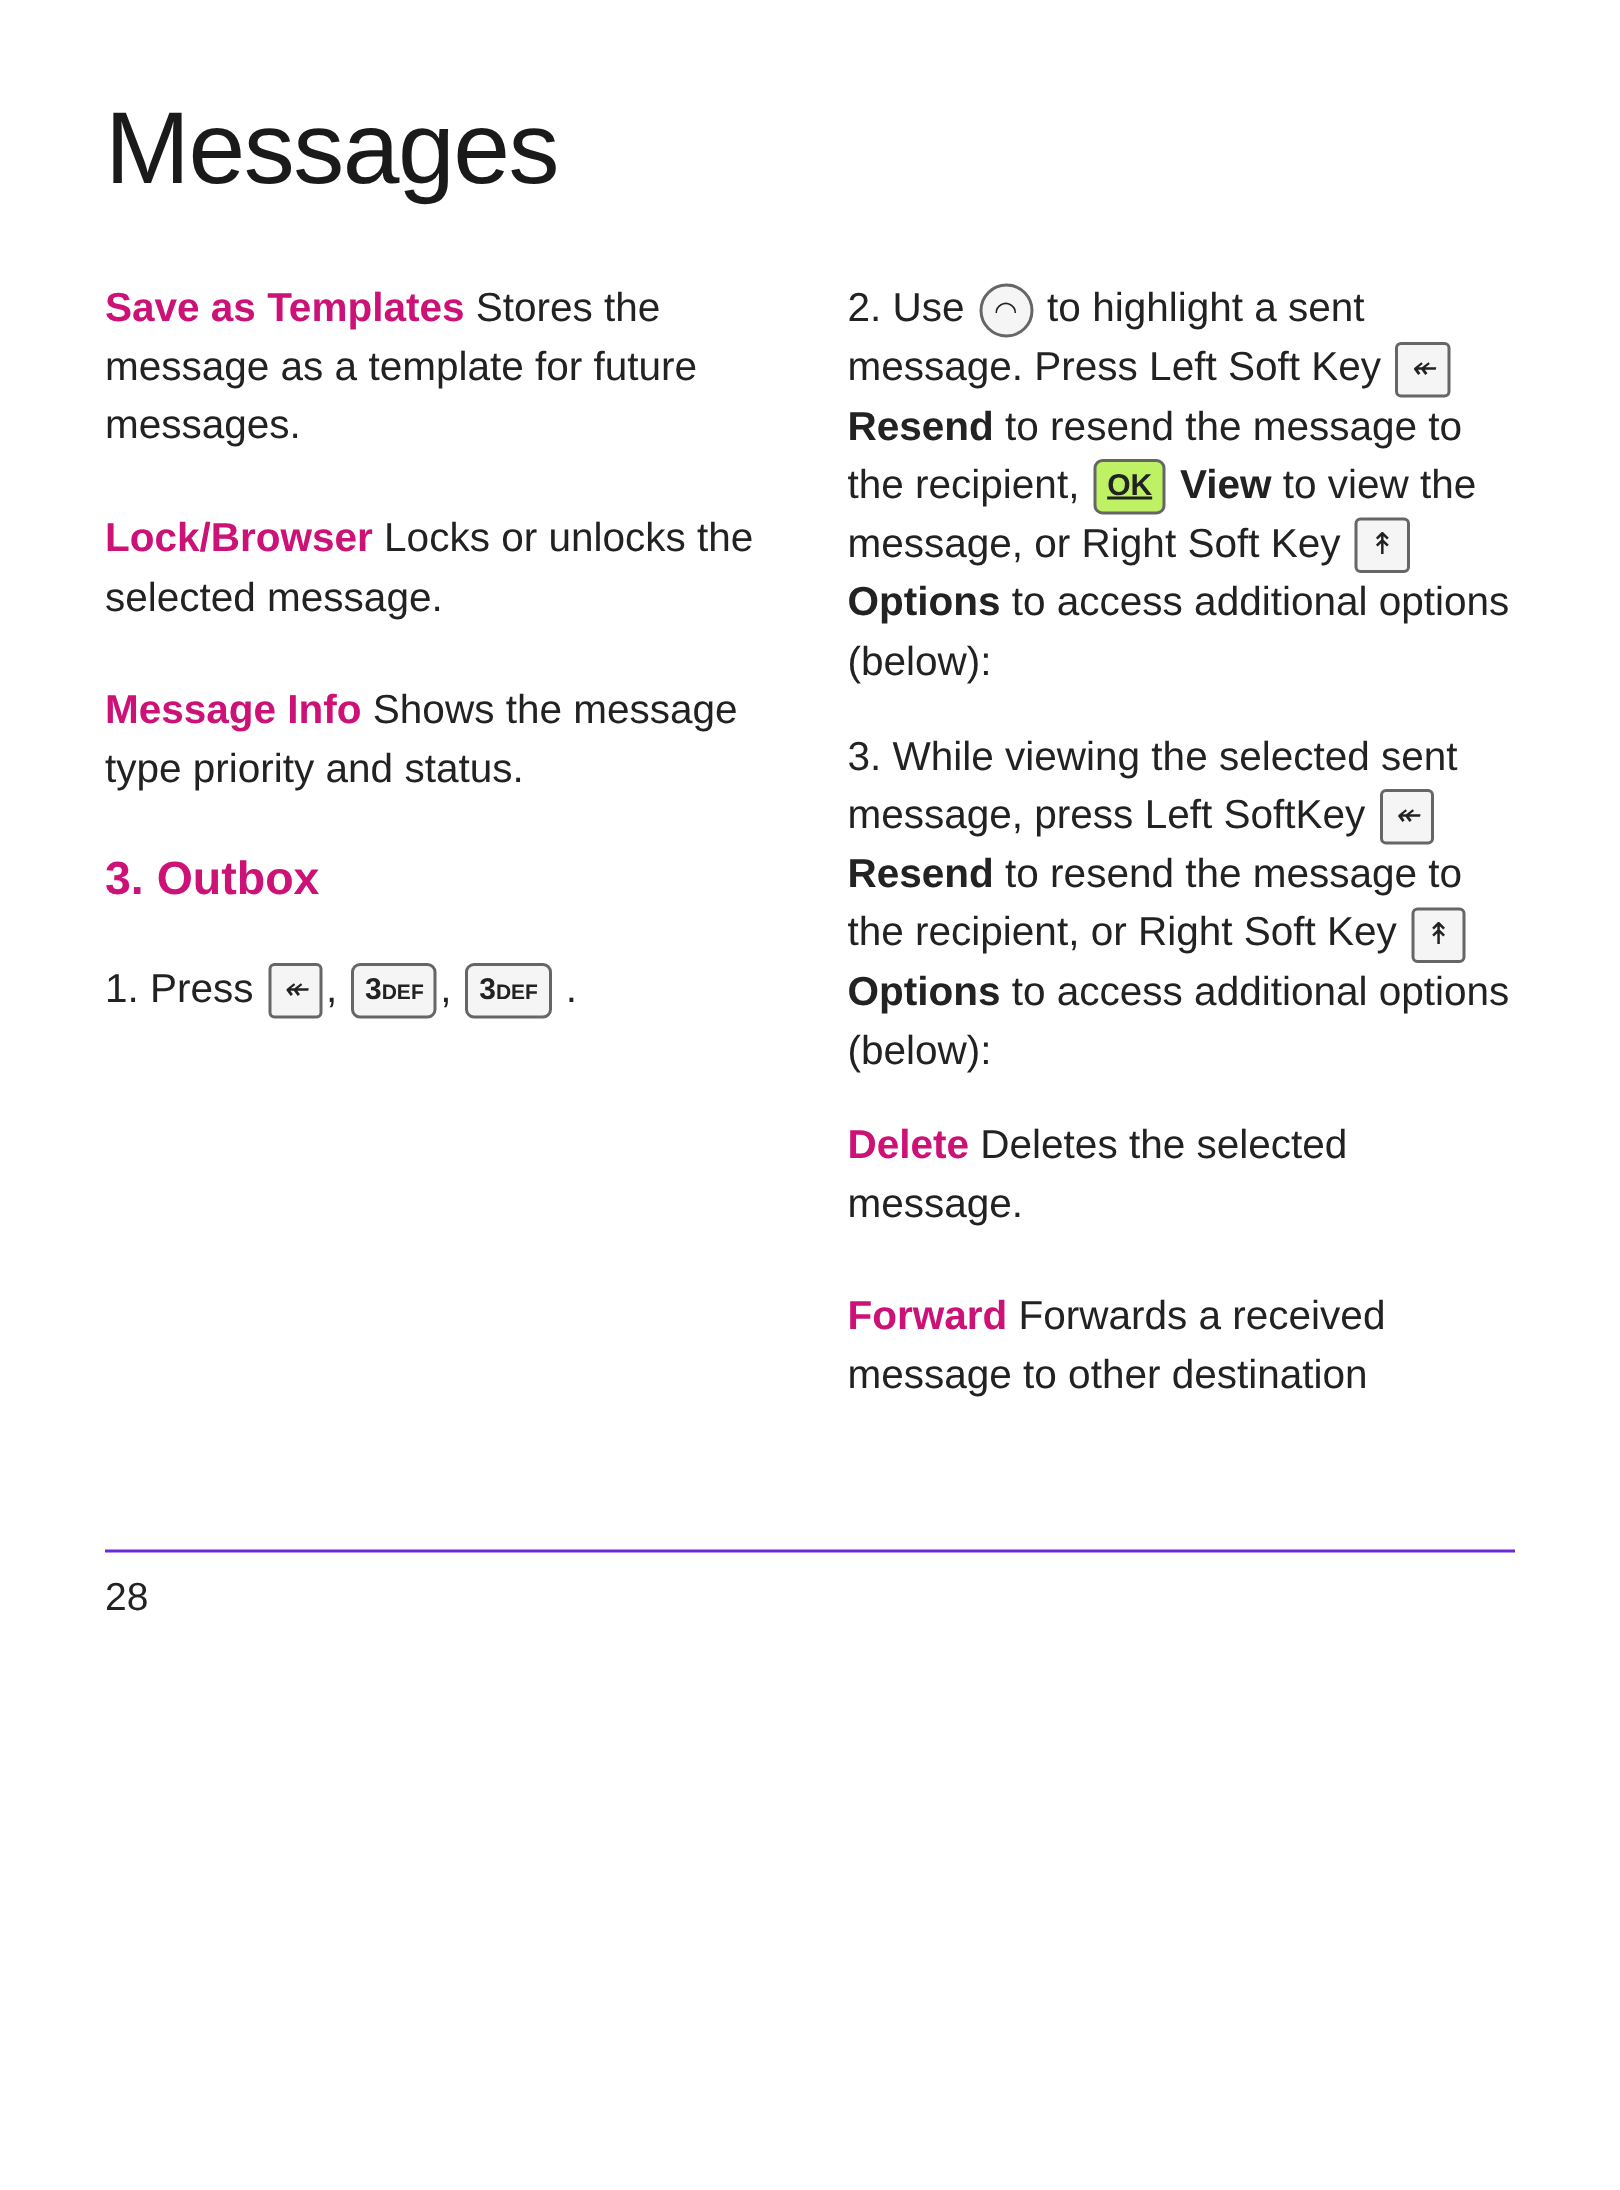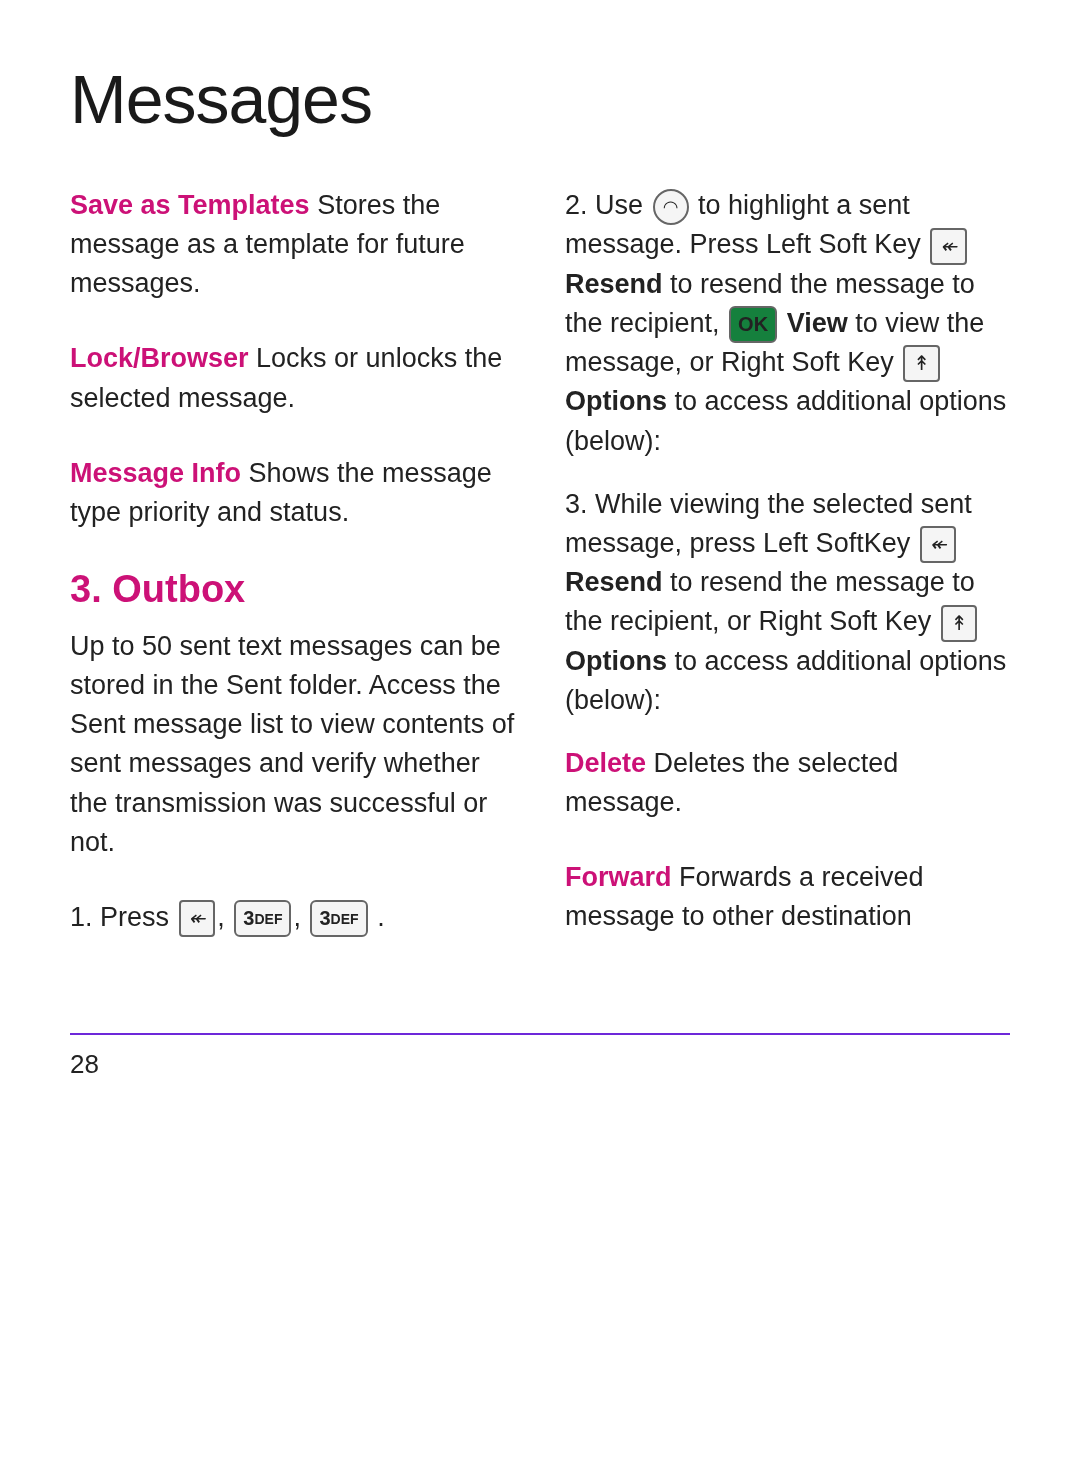--- a/index.html
+++ b/index.html
@@ -38,21 +38,21 @@
       color: #cc1177;
       font-weight: bold;
       display: inline;
     }
     .body-text {
       font-size: 27px;
       line-height: 1.45;
       color: #222;
     }
     .section-heading {
-      font-size: 38px;
+      font-size: 31px;
       font-weight: bold;
       color: #cc1177;
       margin-bottom: 16px;
       margin-top: 10px;
     }
     .numbered-item {
       font-size: 27px;
       line-height: 1.45;
       color: #222;
       margin-bottom: 24px;
@@ -122,23 +122,24 @@
     .icon-ok {
       display: inline-flex;
       align-items: center;
       justify-content: center;
       border: 2px solid #666;
       border-radius: 6px;
       padding: 2px 7px;
       font-size: 20px;
       font-weight: bold;
       color: #222;
-      background: #15803d;
-      vertical-align: middle;
-      margin: 0 2px;
+      background: #bef264;
+      vertical-align: middle;
+      margin: 0 2px;
+      text-decoration: underline;
     }
     .page-footer {
       margin-top: 60px;
       border-top: 2px solid #6d28d9;
       padding-top: 14px;
       font-size: 26px;
       color: #222;
     }
   </style>
 </head>
@@ -164,21 +165,20 @@
     </div>
 
     <div class="section-block">
       <p class="body-text">
         <span class="term">Message Info</span><span> Shows the message type priority and status.</span>
       </p>
     </div>
 
     <div class="section-block">
       <h2 class="section-heading">3. Outbox</h2>
-      <p class="body-text">Up to 50 sent text messages can be stored in the Sent folder. Access the Sent message list to view contents of sent messages and verify whether the transmission was successful or not.</p>
     </div>
 
     <div class="numbered-item">
       <span>1. Press</span>
       
       <span class="icon-softkey-left">↞</span>,
       
       <span class="icon-btn">3<sup style="font-size:14px;">DEF</sup></span>,
       
       <span class="icon-btn">3<sup style="font-size:14px;">DEF</sup></span>

